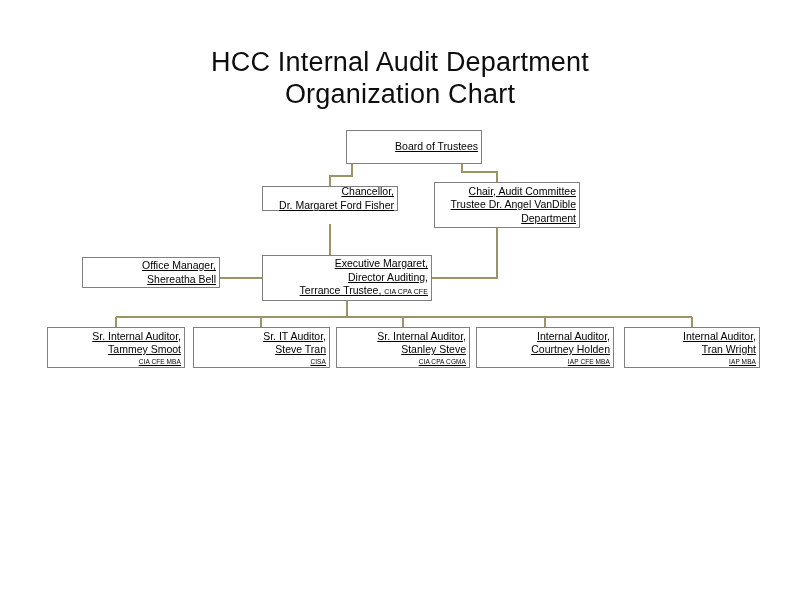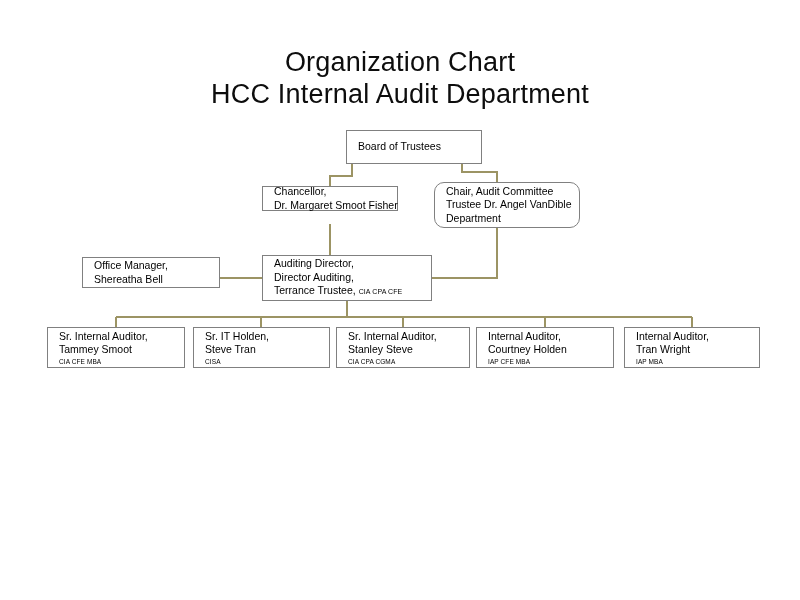--- a/index.html
+++ b/index.html
@@ -48,27 +48,28 @@
   }
 
   
   .node {
     position: absolute;
     box-sizing: border-box;
     background: #ffffff;
     border: 1px solid #808080;
     display: flex;
     flex-direction: column;
-    align-items: flex-start;
+    align-items: flex-end;
     justify-content: center;
     text-align: center;
     font-size: 10.5px;
     line-height: 13.5px;
     color: #000000;
-    padding: 2px 11px;
+    padding: 2px 3px;
+    text-decoration: underline;
   }
   .node .line {
     display: block;
     white-space: nowrap;
   }
   .node .creds {
     display: block;
     font-size: 6.5px;
     line-height: 9px;
     letter-spacing: 0.1px;
@@ -78,22 +79,22 @@
     font-size: 7px;
     letter-spacing: 0.1px;
   }
 </style>
 </head>
 <body>
 
 <div id="chart-root">
 
   <div class="chart-title">
+    <span class="title-line">HCC Internal Audit Department</span>
     <span class="title-line">Organization Chart</span>
-    <span class="title-line">HCC Internal Audit Department</span>
   </div>
 
   <svg class="connectors" width="800" height="600" viewBox="0 0 800 600" aria-hidden="true">
     <g stroke="#9c9464" stroke-width="1.4" fill="none" shape-rendering="crispEdges">
 
       <path d="M 352 163 L 352 176 L 330 176 L 330 186"></path>
 
       <path d="M 462 163 L 462 172 L 497 172 L 497 182"></path>
 
       <path d="M 330 224 L 330 255"></path>
@@ -113,48 +114,48 @@
       <path d="M 692 317 L 692 327"></path>
     </g>
   </svg>
 
   <div class="node" style="left:346px; top:130px; width:136px; height:34px;">
     <span class="line">Board of Trustees</span>
   </div>
 
   <div class="node" style="left:262px; top:186px; width:136px; height:25px;">
     <span class="line">Chancellor,</span>
-    <span class="line">Dr. Margaret Smoot Fisher</span>
+    <span class="line">Dr. Margaret Ford Fisher</span>
   </div>
 
-  <div class="node" style="left:434px; top:182px; width:146px; height:46px;border-radius:10px;">
+  <div class="node" style="left:434px; top:182px; width:146px; height:46px;">
     <span class="line">Chair, Audit Committee</span>
     <span class="line">Trustee Dr. Angel VanDible</span>
     <span class="line">Department</span>
   </div>
 
   <div class="node" style="left:82px; top:257px; width:138px; height:31px;">
     <span class="line">Office Manager,</span>
     <span class="line">Shereatha Bell</span>
   </div>
 
   <div class="node" style="left:262px; top:255px; width:170px; height:46px;">
-    <span class="line">Auditing Director,</span>
+    <span class="line">Executive Margaret,</span>
     <span class="line">Director Auditing,</span>
     <span class="line"><span>Terrance Trustee,</span>&nbsp;<span class="inline-creds">CIA CPA CFE</span></span>
   </div>
 
   <div class="node" style="left:47px; top:327px; width:138px; height:41px;">
     <span class="line">Sr. Internal Auditor,</span>
     <span class="line">Tammey Smoot</span>
     <span class="creds">CIA CFE MBA</span>
   </div>
 
   <div class="node" style="left:193px; top:327px; width:137px; height:41px;">
-    <span class="line">Sr. IT Holden,</span>
+    <span class="line">Sr. IT Auditor,</span>
     <span class="line">Steve Tran</span>
     <span class="creds">CISA</span>
   </div>
 
   <div class="node" style="left:336px; top:327px; width:134px; height:41px;">
     <span class="line">Sr. Internal Auditor,</span>
     <span class="line">Stanley Steve</span>
     <span class="creds">CIA CPA CGMA</span>
   </div>
 

